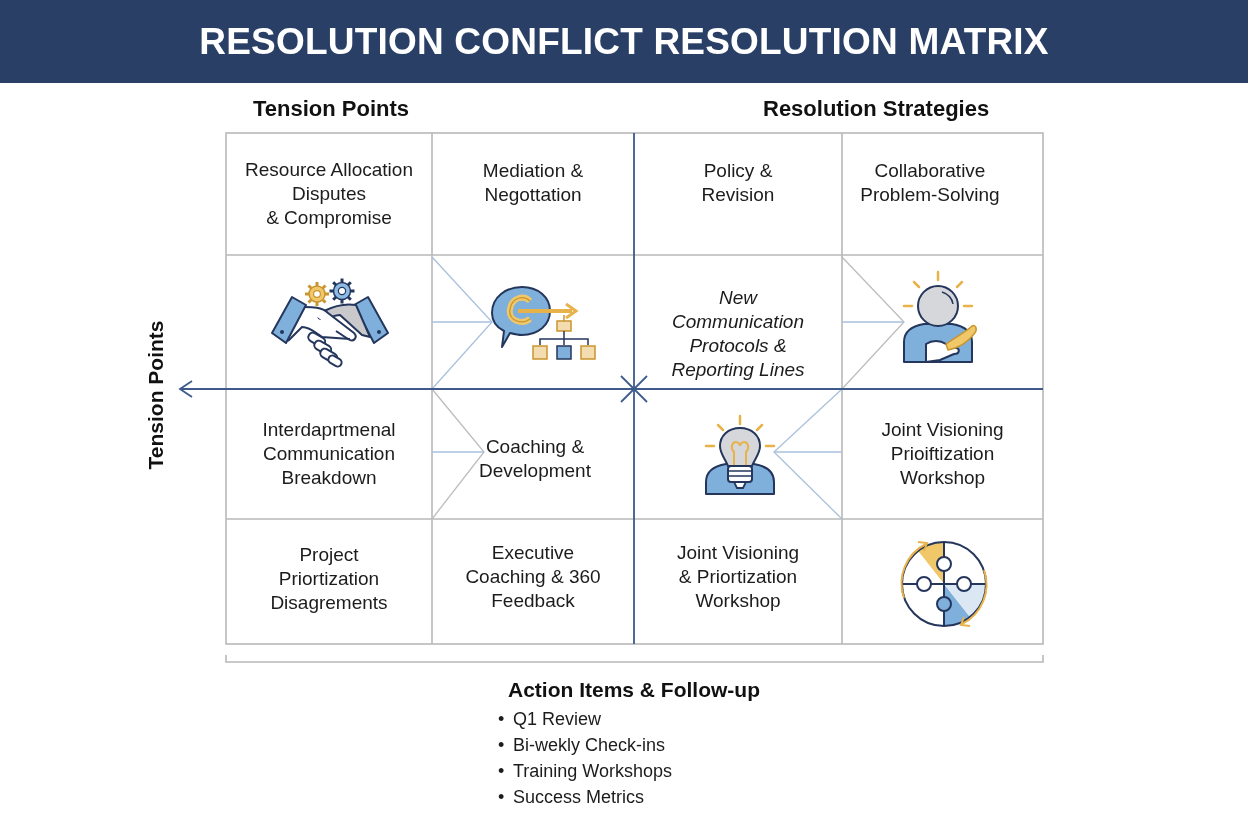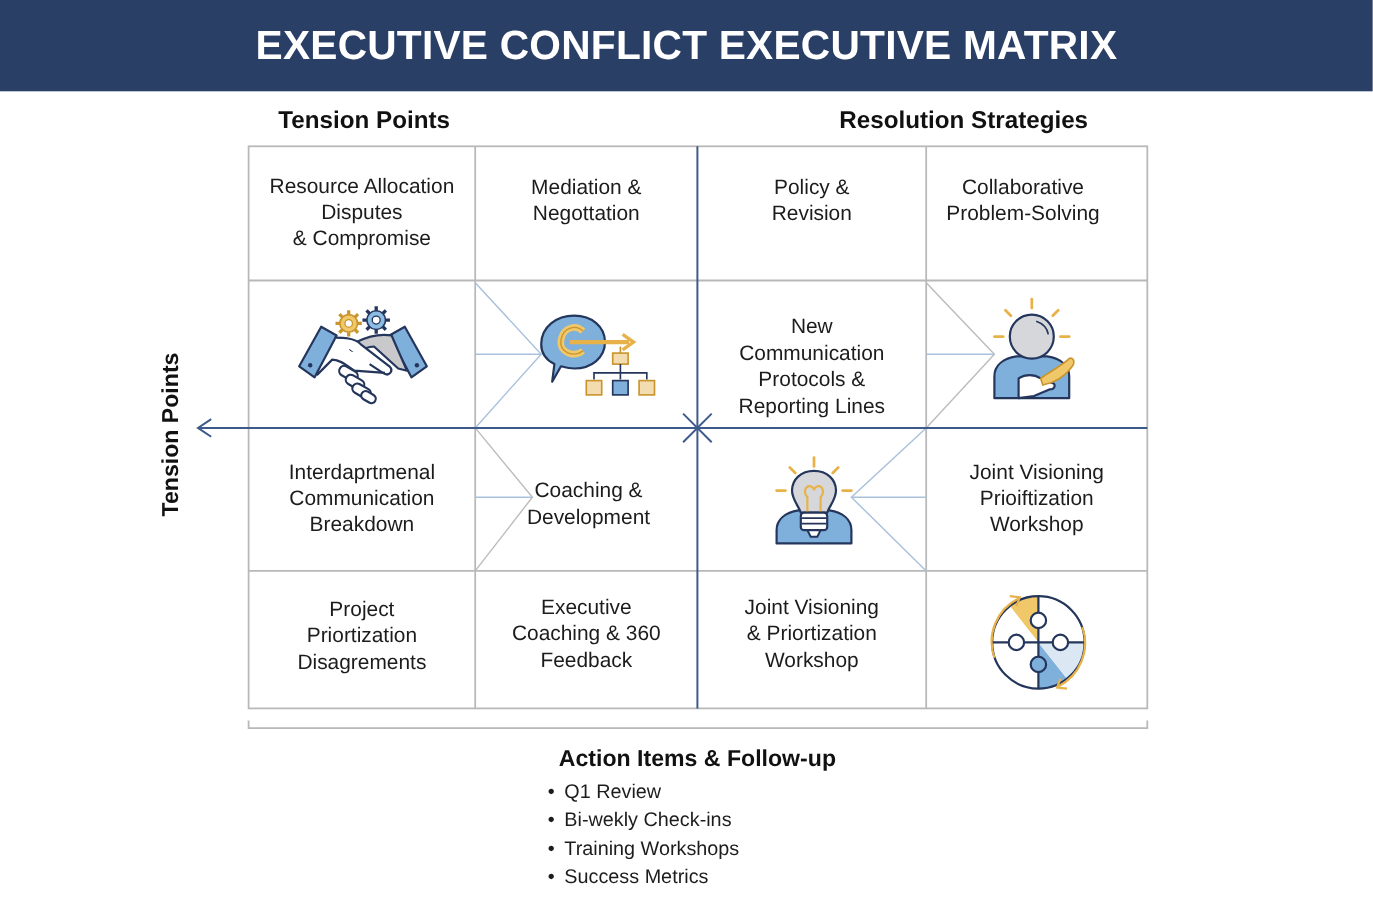--- a/index.html
+++ b/index.html
@@ -43,21 +43,21 @@
     }
     .actions h2 { font-size: 21px; font-weight: 700; color: #111; margin-bottom: 4px; }
     .actions ul { list-style: none; margin-left: -10px; }
     .actions li { font-size: 18px; line-height: 26px; color: #1c1c1c; }
     .actions li::before { content: "\2022"; display: inline-block; width: 15px; }
   </style>
 </head>
 <body>
 
 <div class="banner">
-  <h1>EXECUTIVE CONFLICT EXECUTIVE MATRIX</h1>
+  <h1>RESOLUTION CONFLICT RESOLUTION MATRIX</h1>
 </div>
 
 <div class="col-heading left">Tension Points</div>
 <div class="col-heading right">Resolution Strategies</div>
 
 <div class="side-label">Tension Points</div>
 
 <svg class="grid-svg" viewBox="0 0 1248 832">
 
   <g stroke="#b8b8b8" stroke-width="1.6" fill="none">
@@ -161,21 +161,21 @@
   <polyline points="78,21 88,28 78,35" fill="none" stroke="#e8b24a" stroke-width="3"></polyline>
   <line x1="76" y1="32" x2="76" y2="38" stroke="#c9952e" stroke-width="1.5"></line>
   <rect x="69" y="38" width="14" height="10" fill="#f3dcb0" stroke="#c9952e" stroke-width="1.5"></rect>
   <polyline points="52,62 52,56 100,56 100,62" fill="none" stroke="#24365c" stroke-width="1.5"></polyline>
   <line x1="76" y1="48" x2="76" y2="62" stroke="#24365c" stroke-width="1.5"></line>
   <rect x="45" y="63" width="14" height="13" fill="#f3dcb0" stroke="#c9952e" stroke-width="1.5"></rect>
   <rect x="69" y="63" width="14" height="13" fill="#7fb0dc" stroke="#24365c" stroke-width="1.5"></rect>
   <rect x="93" y="63" width="14" height="13" fill="#f3dcb0" stroke="#c9952e" stroke-width="1.5"></rect>
 </svg>
 
-<div class="cell" style="left:634px;top:255px;width:208px;height:158px;">New
+<div class="cell" style="left:634px;top:255px;width:208px;height:158px;font-style:italic;">New
 Communication
 Protocols &amp;
 Reporting Lines</div>
 
 <svg class="icon" style="left:896px;top:268px;" width="84" height="98" viewBox="0 0 84 98">
   <g stroke="#e8b24a" stroke-width="2.5" stroke-linecap="round">
     <line x1="42" y1="4" x2="42" y2="12"></line>
     <line x1="18" y1="14" x2="23" y2="19"></line>
     <line x1="66" y1="14" x2="61" y2="19"></line>
     <line x1="8" y1="38" x2="16" y2="38"></line>

